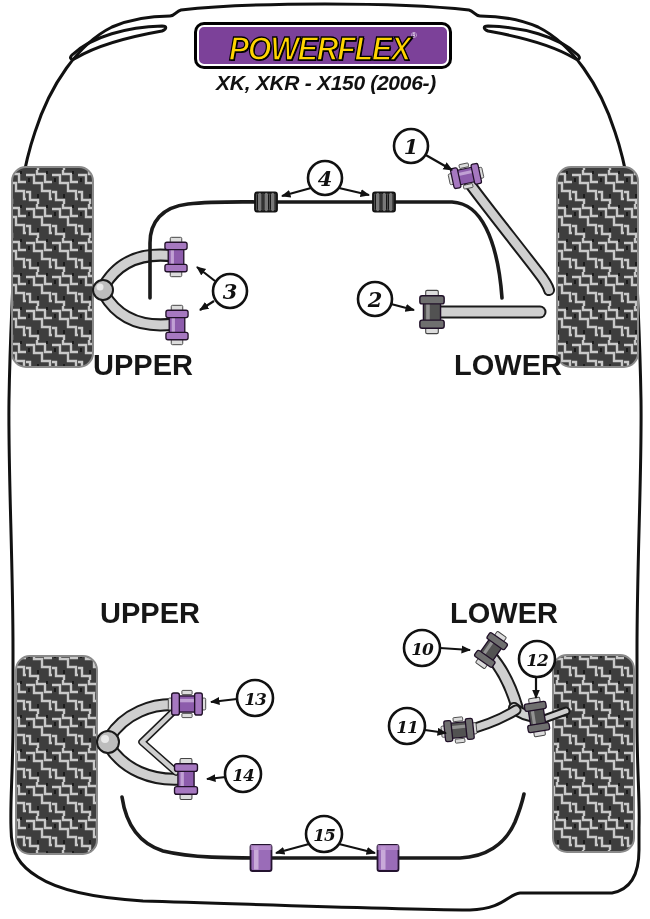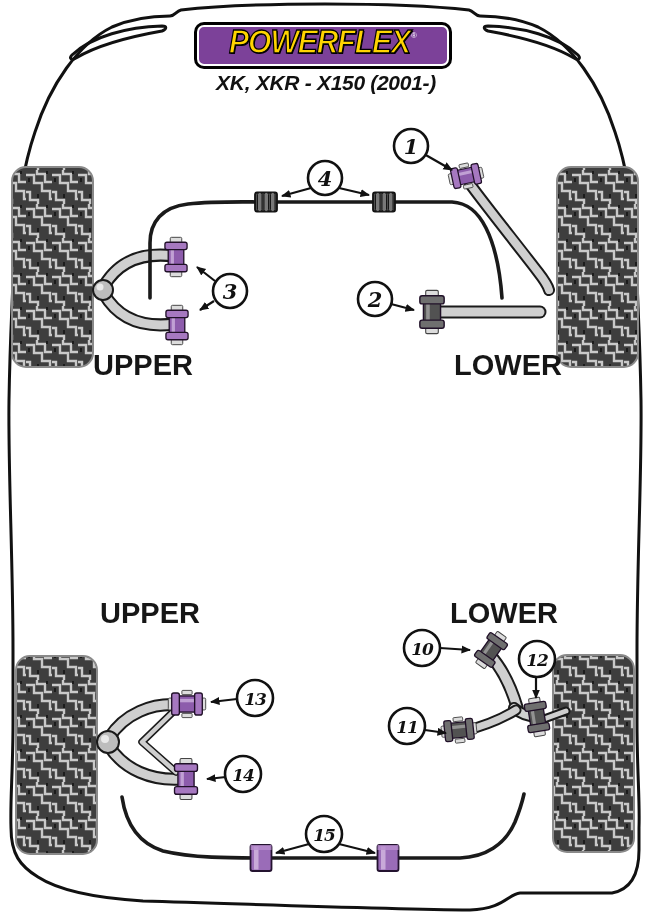--- a/index.html
+++ b/index.html
@@ -2,21 +2,21 @@
 <html><head>
 <meta charset="utf-8">
 <style>
   html,body{margin:0;padding:0;background:#fff;}
   .stage{position:relative;width:650px;height:919px;background:#fff;overflow:hidden;
          font-family:"Liberation Sans",sans-serif;}
   .stage svg{position:absolute;left:0;top:0;}
   .logo{position:absolute;left:194px;top:22px;width:258px;height:47px;background:#000;
         border-radius:10px;box-sizing:border-box;padding:3px;z-index:5;}
   .logo-inner{width:100%;height:100%;box-sizing:border-box;background:#7c4199;
-        border:2px solid #fff;border-radius:7px;display:flex;align-items:flex-start;justify-content:center;}
+        border:2px solid #fff;border-radius:7px;display:flex;align-items:flex-end;justify-content:center;}
   .logo-word{font-family:"Liberation Sans",sans-serif;font-style:italic;font-weight:bold;
         font-size:30px;line-height:1;color:#ffd400;letter-spacing:-1px;
         -webkit-text-stroke:1.2px #000;text-shadow:1px 1px 0 #000;transform:scaleY(1.08);}
   .logo-reg{font-family:"Liberation Sans",sans-serif;font-size:8px;color:#fff;
         align-self:flex-start;margin:4px 0 0 1px;-webkit-text-stroke:0;text-shadow:none;}
   .subtitle{position:absolute;left:170px;top:71px;width:312px;text-align:center;z-index:5;
         font-family:"Liberation Sans",sans-serif;font-style:italic;font-weight:bold;
         font-size:21px;color:#111;letter-spacing:-0.3px;}
   text.seclabel{font-family:"Liberation Sans",sans-serif;font-weight:bold;font-size:29px;fill:#161616;}
   text.callnum{font-family:"DejaVu Serif","Liberation Serif",serif;font-style:italic;font-weight:bold;fill:#111;}
@@ -248,15 +248,15 @@
       <text class="callnum" x="324" y="841" text-anchor="middle" font-size="17" letter-spacing="-1">15</text>
     </g>
   </svg>
 
   <div class="logo">
     <div class="logo-inner">
       <span class="logo-word">POWERFLEX</span>
       <span class="logo-reg">®</span>
     </div>
   </div>
-  <div class="subtitle">XK, XKR - X150 (2001-)</div>
+  <div class="subtitle">XK, XKR - X150 (2006-)</div>
 
 </div>
 
 </body></html>

